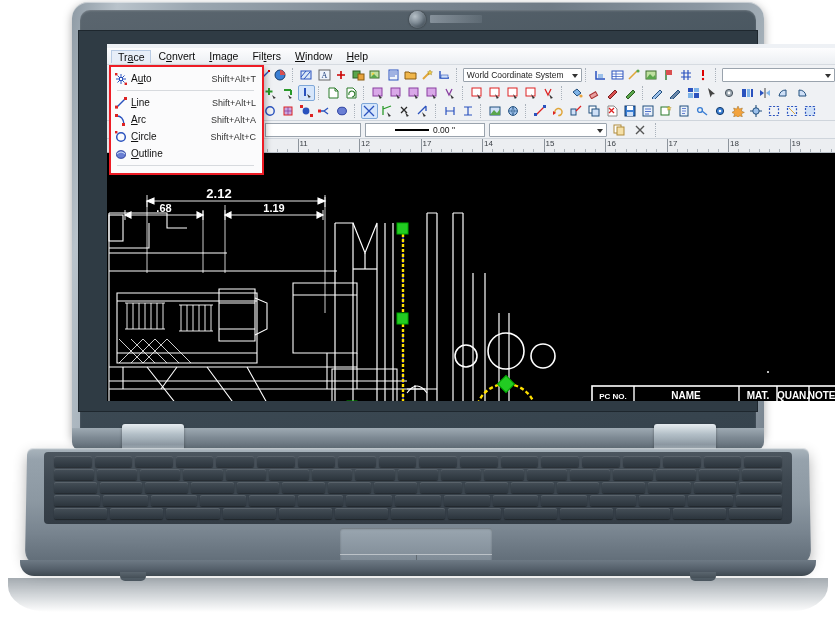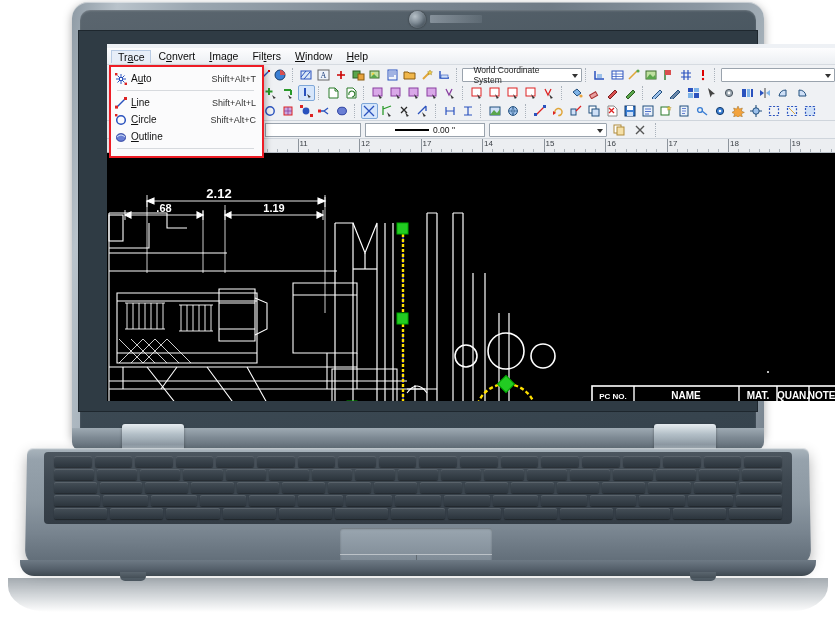--- a/index.html
+++ b/index.html
@@ -135,21 +135,21 @@
 
   
   .toolbars { background: #eff1f4; border-bottom: 1px solid #cfd5dc; padding: 1px 0 0 0; }
   .tbrow { height: 18px; display: flex; align-items: center; padding-left: 2px; gap: 1px; }
   .tbtn { width: 17px; height: 16px; border-radius: 2px; position: relative;
           display:flex; align-items:center; justify-content:center; }
   .tbtn.sel { background: #d6e6fb; border: 1px solid #7ea7d8; }
   .sep { width: 4px; height: 14px; border-left: 1px dotted #aab2bb; margin: 0 2px; }
   .combo {
     height: 14px; border: 1px solid #9aa3ad; background: #fff;
-    font-size: 8.5px; color: #222; padding: 0 12px 0 10px;
+    font-size: 8.5px; color: #222; padding: 0 12px 0 3px;
     display: flex; align-items: center; position: relative; border-radius: 1px;
   }
   .combo::after { content: ""; position: absolute; right: 3px; top: 5px;
     border-left: 3px solid transparent; border-right: 3px solid transparent; border-top: 4px solid #333; }
   .combo-wcs { width: 124px; }
   .combo-md { width: 118px; }
 
   
   .propsrow { height: 18px; display: flex; align-items: center; gap: 4px;
               padding-left: 2px; background: #eff1f4; border-bottom: 1px solid #cfd5dc; }
@@ -1007,20 +1007,31 @@
                 <rect x="0" y="8.6" width="3" height="3" fill="#d22"></rect>
                 <rect x="9" y="0" width="3" height="3" fill="#d22"></rect>
               </svg>
             </span>
             <span class="mlabel"><u>L</u>ine</span>
             <span class="mkey">Shift+Alt+L</span>
           </div>
           <div class="mrow">
             <span class="micon">
               <svg width="12" height="12" viewBox="0 0 12 12">
+                <path d="M2 2 q6 0 7 8" fill="none" stroke="#2a52be" stroke-width="1.4"></path>
+                <rect x="0" y="0" width="3" height="3" fill="#d22"></rect>
+                <rect x="7" y="9" width="3" height="3" fill="#d22"></rect>
+              </svg>
+            </span>
+            <span class="mlabel"><u>A</u>rc</span>
+            <span class="mkey">Shift+Alt+A</span>
+          </div>
+          <div class="mrow">
+            <span class="micon">
+              <svg width="12" height="12" viewBox="0 0 12 12">
                 <circle cx="6" cy="6" r="4.3" fill="none" stroke="#2a52be" stroke-width="1.5"></circle>
                 <rect x="0" y="0" width="2.4" height="2.4" fill="#d22"></rect>
               </svg>
             </span>
             <span class="mlabel"><u>C</u>ircle</span>
             <span class="mkey">Shift+Alt+C</span>
           </div>
           <div class="mrow">
             <span class="micon">
               <svg width="12" height="12" viewBox="0 0 12 12">

